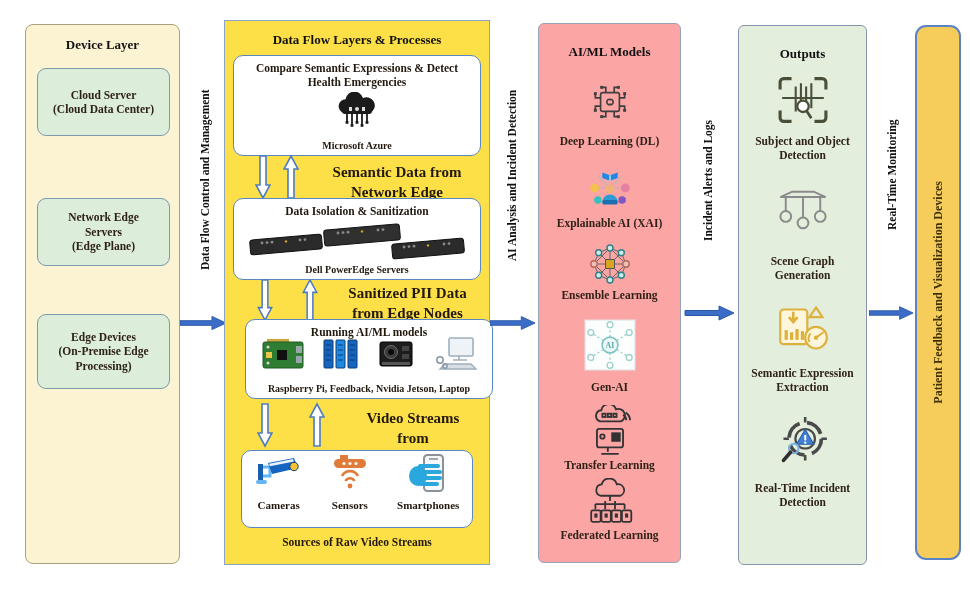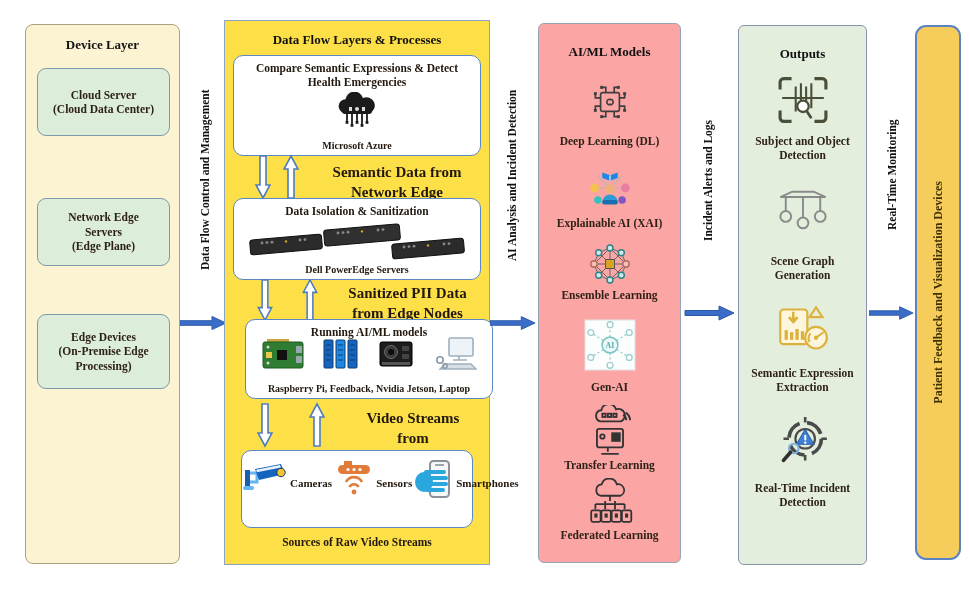--- a/index.html
+++ b/index.html
@@ -42,21 +42,21 @@
               font-size:11.5px;line-height:1.25;white-space:pre-line;color:#2e2217;}
   
   .col5{left:915px;top:25px;width:46px;height:535px;background:#f6cd5b;
         border:2px solid #5b82c4;border-radius:11px;display:flex;align-items:center;
         justify-content:center;}
   .col5 .bar-label{writing-mode:vertical-rl;transform:rotate(180deg);font-weight:700;
         font-size:12px;color:#3f3000;text-align:center;}
   
   .src-row{position:absolute;left:0;right:0;top:4px;bottom:18px;display:flex;
            justify-content:space-around;align-items:center;}
-  .src-item{display:flex;flex-direction:row;align-items:center;}
+  .src-item{display:flex;flex-direction:column;align-items:center;}
   .src-label{font-weight:700;font-size:11px;color:#22180e;margin-top:1px;}
   .dev-row{position:absolute;left:6px;right:6px;top:17px;display:flex;
            justify-content:space-around;align-items:center;}
 </style>
 </head>
 <body>
 
 <div class="canvas">
 
   <div class="col col1">

